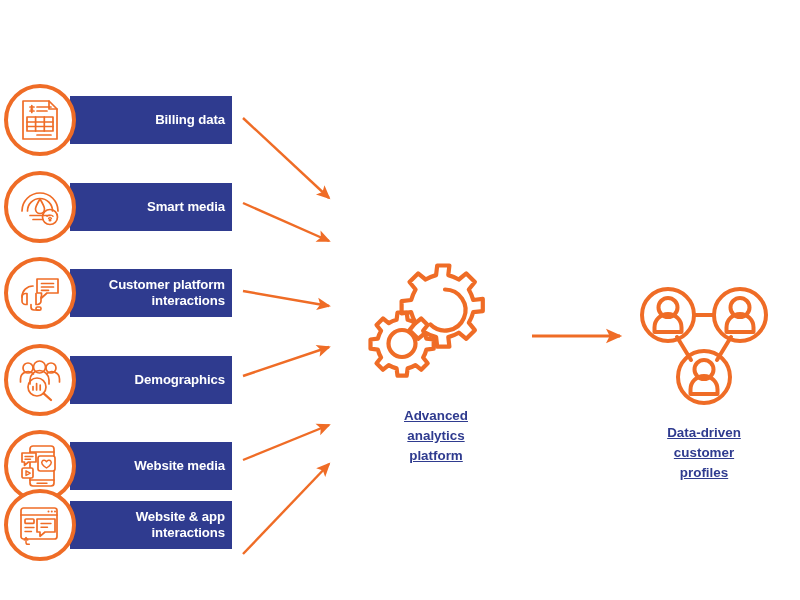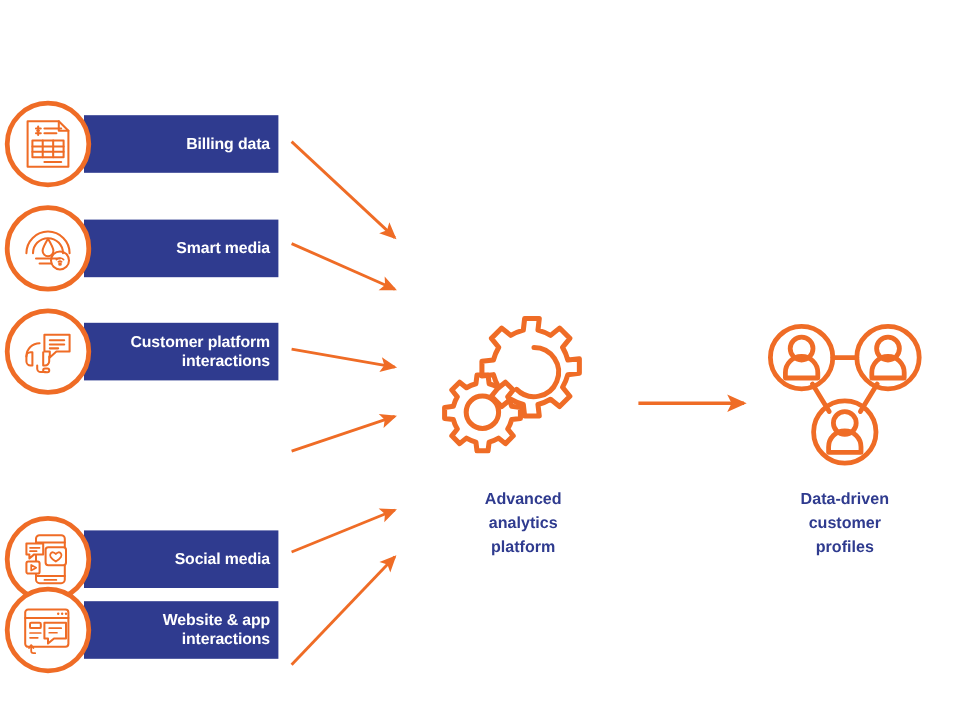--- a/index.html
+++ b/index.html
@@ -78,25 +78,26 @@
     align-items: center;
     justify-content: center;
   }
   .node-caption {
     color: #2f3b8f;
     font-size: 13.4px;
     font-weight: bold;
     line-height: 1.48;
     white-space: pre-line;
     margin-top: 4px;
+    text-decoration: underline;
   }
 
   #platform-node { left: 336px; top: 218px; width: 200px; }
   #platform-node .node-icon { height: 148px; }
-  #profiles-node { left: 618px; top: 218px; width: 172px; }
+  #profiles-node { left: 618px; top: 235px; width: 172px; }
   #profiles-node .node-icon { height: 148px; }
 
   .arrow-layer {
     position: absolute;
     left: 0; top: 0;
     width: 800px; height: 600px;
     pointer-events: none;
   }
 </style>
 </head>
@@ -167,24 +168,42 @@
         <path d="M5 27 v4 a3.5 3.5 0 0 0 3.5 3.5 h1.5 v-11 h-1.5 A3.5 3.5 0 0 0 5 27 Z"></path>
         <path d="M19 23.5 v11 h1.5 a3.5 3.5 0 0 0 3.5 -3.5 v-4"></path>
         <path d="M14 34.5 v2.5 a3 3 0 0 0 3 3 h4"></path>
         <rect x="19" y="37" width="5" height="3.2" rx="1.4"></rect>
         <path d="M20 9 h21 v14 H30 l-5.5 5 v-5 H20 Z"></path>
         <path d="M24.5 13.5 h12 M24.5 17 h12 M24.5 20.3 h7"></path>
       </svg>
     </div>
   </div>
 
+  <div class="source-row" style="top:308px">
+    <div class="source-bar">
+      <span class="source-label">Demographics</span>
+    </div>
+    <div class="source-badge">
+      <svg width="46" height="46" viewBox="0 0 46 46" fill="none" stroke="#ef6c26" stroke-width="1.7" stroke-linecap="round" stroke-linejoin="round">
+        <circle cx="11" cy="11" r="5"></circle>
+        <path d="M3.5 25 v-3 a7.5 7.5 0 0 1 13 -5"></path>
+        <circle cx="34" cy="11" r="5"></circle>
+        <path d="M42.5 25 v-3 a7.5 7.5 0 0 0 -13 -5"></path>
+        <circle cx="22.5" cy="10" r="6"></circle>
+        <path d="M13 27 v-4 a9.5 9.5 0 0 1 19 0 v4"></path>
+        <circle cx="20" cy="30" r="9"></circle>
+        <path d="M26.6 36.3 L34 43" stroke-width="2.3"></path>
+        <path d="M16 33 v-3.5 M19.6 33 v-6.5 M23.2 33 v-5"></path>
+      </svg>
+    </div>
+  </div>
 
   <div class="source-row" style="top:394px">
     <div class="source-bar">
-      <span class="source-label">Social media</span>
+      <span class="source-label">Website media</span>
     </div>
     <div class="source-badge">
       <svg width="46" height="46" viewBox="0 0 46 46" fill="none" stroke="#ef6c26" stroke-width="1.7" stroke-linecap="round" stroke-linejoin="round">
         <rect x="13" y="3" width="24" height="40" rx="3"></rect>
         <path d="M13 9 h24 M13 37 h24"></path>
         <path d="M20 40.3 h10" stroke-width="1.4"></path>
         <path d="M5 10 h14 v9 H11.5 l-4 3.4 V19 H5 Z" fill="#ffffff"></path>
         <path d="M8 13.5 h8 M8 16.3 h5.5" stroke-width="1.4"></path>
         <rect x="5" y="25" width="11" height="10" rx="1.6" fill="#ffffff"></rect>
         <path d="M9 27.8 l4.2 2.3 l-4.2 2.3 Z" stroke-width="1.4"></path>

